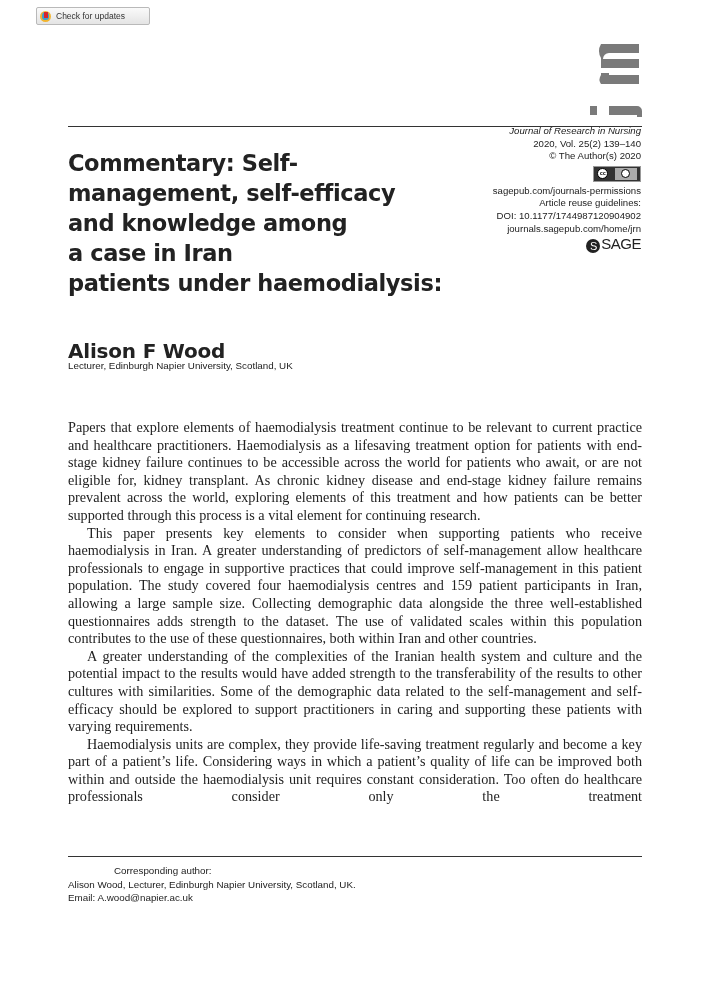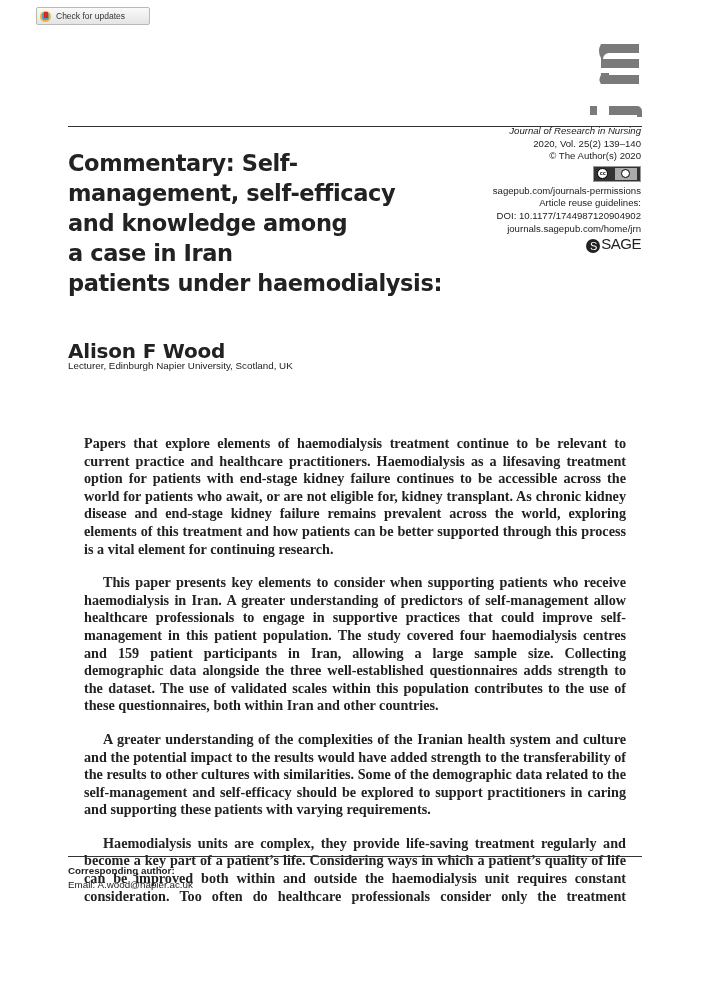--- a/index.html
+++ b/index.html
@@ -61,29 +61,29 @@
   }
   .affiliation {
     position: absolute; left: 68px; top: 360px;
     font-family: "Liberation Sans", sans-serif; font-size: 9.8px; color: #222;
   }
   .body-text {
     position: absolute; left: 68px; top: 419px; width: 574px;
     font-family: "Liberation Serif", serif; font-size: 14.2px; line-height: 17.6px; color: #222;
     text-align: justify;
   }
-  .body-text p { margin: 16px; text-indent: 19px; font-weight: bold; }
+  .body-text p { margin: 0; text-indent: 19px; }
   .body-text p.first { text-indent: 0; }
   .body-text p.cut { text-align-last: justify; }
   .bottom-rule { position: absolute; left: 68px; top: 856px; width: 574px; height: 1px; background: #333; }
   .footnote {
     position: absolute; left: 68px; top: 864px; width: 574px;
     font-family: "Liberation Sans", sans-serif; font-size: 9.8px; line-height: 13.5px; color: #222;
   }
-  .footnote .fn-heading { font-weight: bold; }
+  .footnote .fn-heading { font-weight: normal; margin-left: 46px; }
 </style>
 </head>
 <body>
 
 <div class="check-updates">
   <span class="badge"></span>
   <span>Check for updates</span>
 </div>
 
 <svg class="jrn-logo" viewBox="0 0 60 90" xmlns="http://www.w3.org/2000/svg">
@@ -135,14 +135,15 @@
   <p class="first">Papers that explore elements of haemodialysis treatment continue to be relevant to current practice and healthcare practitioners. Haemodialysis as a lifesaving treatment option for patients with end-stage kidney failure continues to be accessible across the world for patients who await, or are not eligible for, kidney transplant. As chronic kidney disease and end-stage kidney failure remains prevalent across the world, exploring elements of this treatment and how patients can be better supported through this process is a vital element for continuing research.</p>
   <p>This paper presents key elements to consider when supporting patients who receive haemodialysis in Iran. A greater understanding of predictors of self-management allow healthcare professionals to engage in supportive practices that could improve self-management in this patient population. The study covered four haemodialysis centres and 159 patient participants in Iran, allowing a large sample size. Collecting demographic data alongside the three well-established questionnaires adds strength to the dataset. The use of validated scales within this population contributes to the use of these questionnaires, both within Iran and other countries.</p>
   <p>A greater understanding of the complexities of the Iranian health system and culture and the potential impact to the results would have added strength to the transferability of the results to other cultures with similarities. Some of the demographic data related to the self-management and self-efficacy should be explored to support practitioners in caring and supporting these patients with varying requirements.</p>
   <p class="cut">Haemodialysis units are complex, they provide life-saving treatment regularly and become a key part of a patient’s life. Considering ways in which a patient’s quality of life can be improved both within and outside the haemodialysis unit requires constant consideration. Too often do healthcare professionals consider only the treatment</p>
 </div>
 
 <div class="bottom-rule"></div>
 
 <div class="footnote">
   <div class="fn-heading">Corresponding author:</div>
+  <div>Alison Wood, Lecturer, Edinburgh Napier University, Scotland, UK.</div>
   <div>Email: A.wood@napier.ac.uk</div>
 </div>
 
 </body></html>

